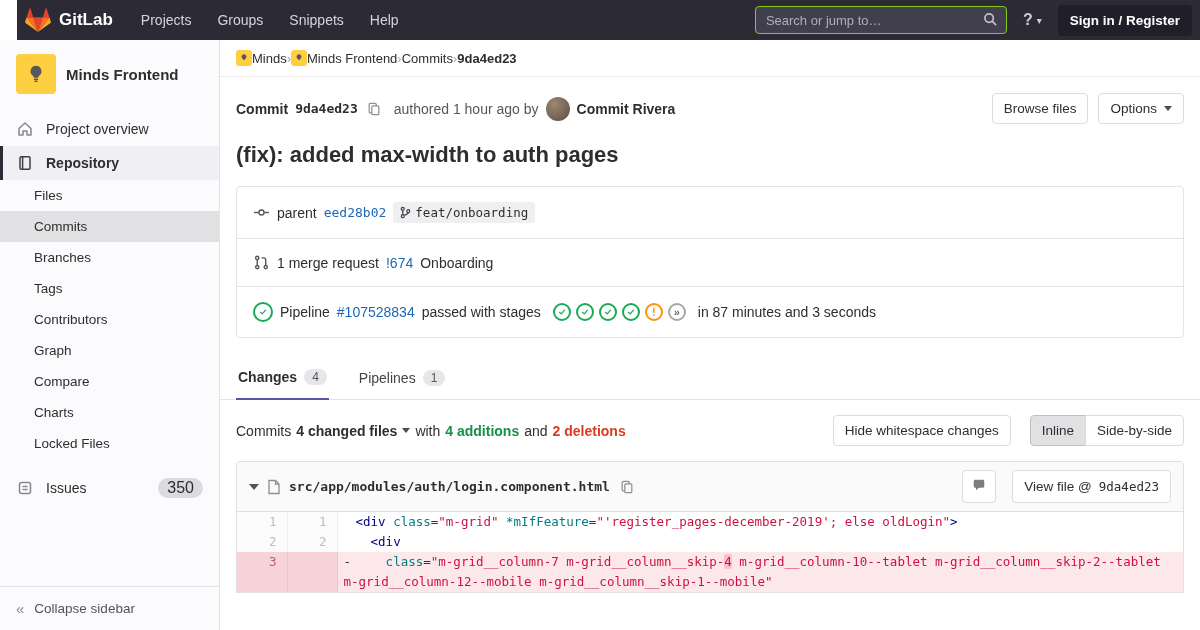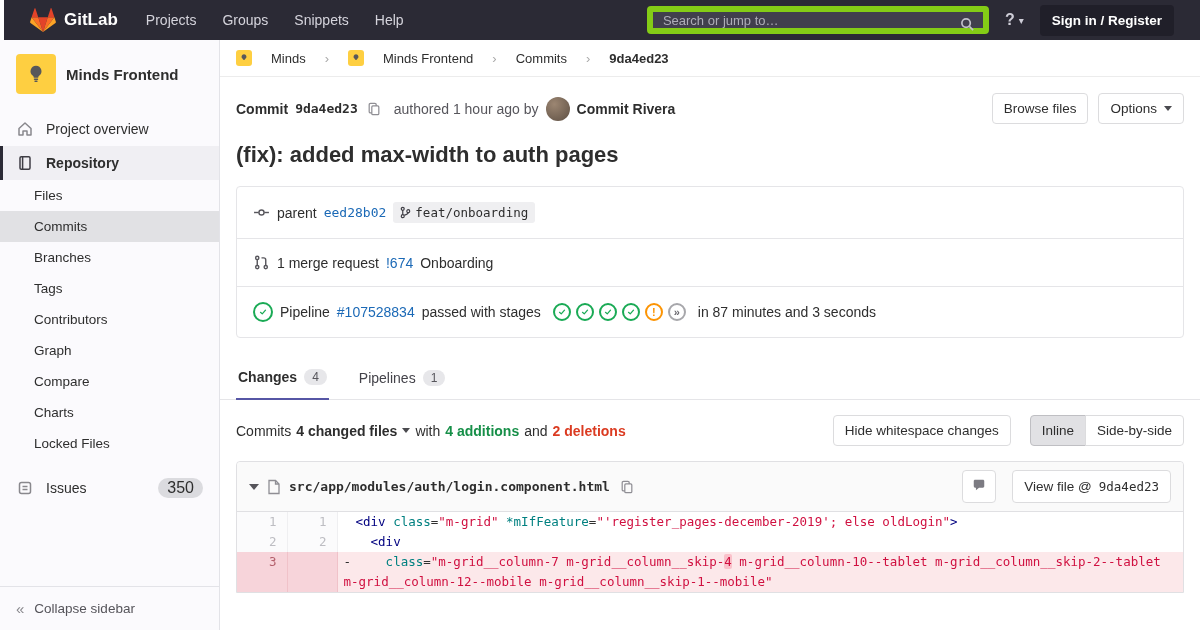--- a/index.html
+++ b/index.html
@@ -2,30 +2,30 @@
 <html><head>
 <meta charset="utf-8">
 <style>
   * { margin:0; padding:0; box-sizing:border-box; }
   html,body { width:1200px; height:630px; overflow:hidden; background:#fff;
     font-family:"Liberation Sans", sans-serif; font-size:14px; color:#2e2e2e; }
   a { text-decoration:none; color:inherit; cursor:pointer; }
   button { font-family:inherit; cursor:pointer; }
 
   
-  .navbar { position:absolute; top:0; left:4px; right:0; height:40px; background:#2b2a35;
-    display:flex; align-items:center; padding:0 26px; z-index:10; }
+  .navbar { position:absolute; top:0; left:17px; right:0; height:40px; background:#2b2a35;
+    display:flex; align-items:center; padding:0 8px; z-index:10; }
   .brand { display:flex; align-items:center; gap:8px; margin-right:28px; }
   .tanuki svg { width:26px; height:26px; display:block; }
   .brand-text { color:#fff; font-weight:700; font-size:17px; }
   .nav-links { display:flex; gap:26px; }
   .nav-links a { color:#d5d4dc; font-size:14px; }
   .nav-right { margin-left:auto; display:flex; align-items:center; gap:16px; }
-  .search-box { position:relative; width:342px; height:28px; background:#413f4d;
-    border:6px solid #84cc16; border-radius:4px; display:flex; align-items:center; }
+  .search-box { position:relative; width:252px; height:28px; background:#413f4d;
+    border:1px solid #84cc16; border-radius:4px; display:flex; align-items:center; }
   .search-box input { flex:1; background:transparent; border:none; outline:none;
     color:#d8d7df; font-size:13px; padding:0 30px 0 10px; font-family:inherit; }
   .search-box input::placeholder { color:#aeadb8; }
   .search-icon { position:absolute; right:8px; top:5px; }
   .search-icon svg { width:15px; height:15px; display:block; }
   .help-menu { display:flex; align-items:center; gap:4px; color:#cfced8; }
   .qmark { font-weight:bold; font-size:16px; }
   .nav-caret { font-size:10px; }
   .signin { background:#201f29; color:#fff; font-weight:700; font-size:13.5px;
     padding:8px 12px; border-radius:4px; }
@@ -47,21 +47,21 @@
   .side-item.issues { margin-top:10px; }
   .badge { margin-left:auto; background:#dbdbdf; border-radius:10px; padding:1px 9px;
     font-size:16px; color:#2e2e2e; }
   .collapse-btn { position:absolute; bottom:0; left:0; right:0; border-top:1px solid #e3e3e8;
     padding:13px 16px; display:flex; align-items:center; gap:10px; font-size:13.5px;
     color:#55545a; cursor:pointer; background:#fbfafd; }
   .collapse-icon { font-size:15px; color:#89888d; }
 
   
   .content { position:absolute; top:40px; left:220px; right:0; bottom:0; background:#fff; overflow:hidden; }
-  .breadcrumbs { display:flex; align-items:center; gap:19px; padding:10px 16px;
+  .breadcrumbs { display:flex; align-items:center; gap:0; padding:10px 16px;
     border-bottom:1px solid #ececec; font-size:13px; }
   .crumb-avatar { width:16px; height:16px; border-radius:3px; background:#fecf41;
     display:inline-flex; align-items:center; justify-content:center; }
   .crumb-avatar svg { width:10px; height:10px; }
   .crumb-link { color:#2e2e2e; }
   .crumb-sep { color:#a9a9a9; }
   .crumb-current { font-weight:700; }
 
   .commit-meta { display:flex; align-items:center; gap:7px; padding:16px 16px 12px; }
   .commit-label { font-weight:700; }

